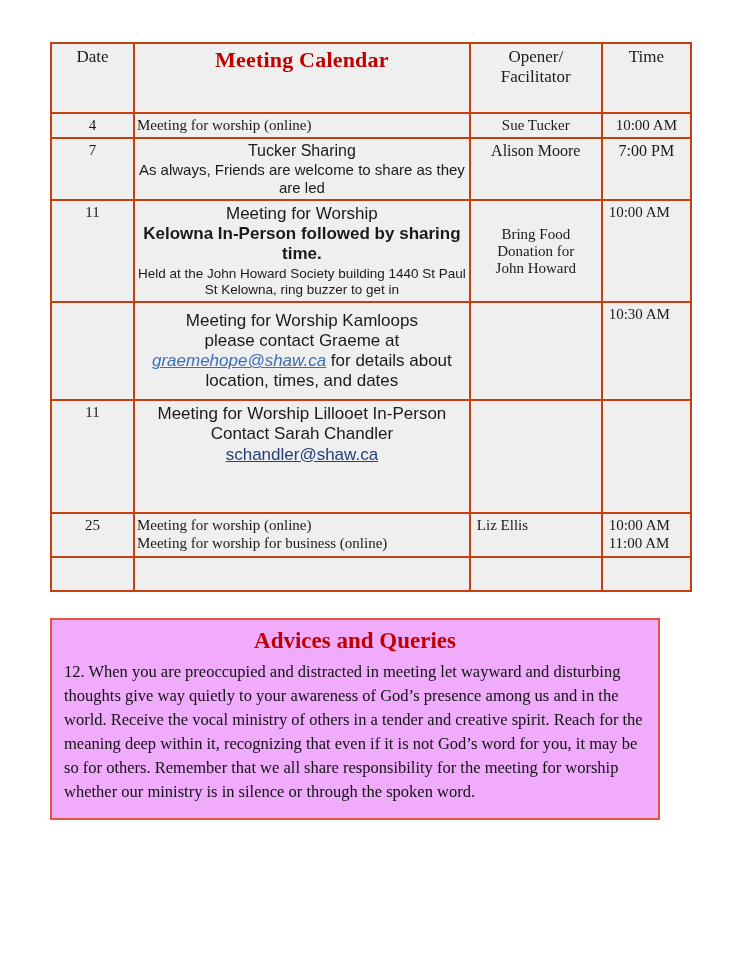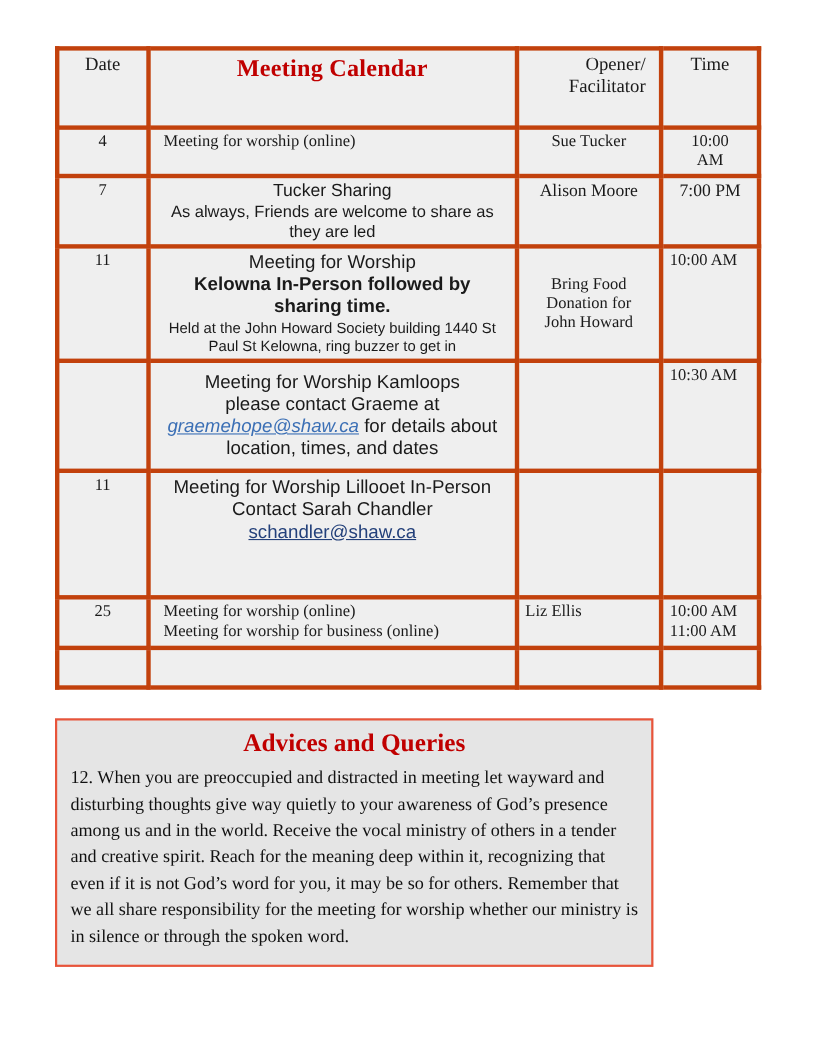--- a/index.html
+++ b/index.html
@@ -22,37 +22,37 @@
   }
 
   
   table.calendar {
     width: 642px;
     border-collapse: collapse;
     table-layout: fixed;
     background: #efefef;
   }
   table.calendar td, table.calendar th {
-    border: 4px solid #c2410c;
+    border: 2px solid #c2410c;
     background: #efefef;
     vertical-align: top;
-    padding: 3px 12px;
+    padding: 3px 2px;
   }
   .col-date   { width: 78px; }
   .col-desc   { width: 316px; }
   .col-opener { width: 124px; }
   .col-time   { width: 84px; }
 
   .hdr-date, .hdr-opener, .hdr-time {
     font-size: 17px;
     font-weight: normal;
     text-align: center;
   }
   .hdr-date { vertical-align: top; padding-top: 8px; }
-  .hdr-opener { text-align: right; vertical-align: top; padding-top: 8px; padding-left: 6px; }
+  .hdr-opener { text-align: center; vertical-align: top; padding-top: 8px; padding-left: 6px; }
   .hdr-time { vertical-align: middle; }
   .hdr-title {
     color: #c00000;
     font-weight: bold;
     font-size: 22px;
     text-align: center;
     vertical-align: middle;
     letter-spacing: .2px;
   }
   .hdr-row td { height: 62px; }
@@ -104,24 +104,24 @@
   }
   .link-dark {
     color: #23407a;
     text-decoration: underline;
   }
   .lh { line-height: 1.18; }
 
   
   .advices {
     margin-top: 26px;
-    width: 544px;
+    width: 610px;
     box-sizing: border-box;
     border: 2px solid #e8543a;
-    background: #e5e5e5;
+    background: #f0abfc;
     padding: 8px 12px 14px 12px;
   }
   .advices-title {
     color: #c00000;
     font-weight: bold;
     font-size: 23px;
     text-align: center;
     margin-bottom: 6px;
   }
   .advices-body {

